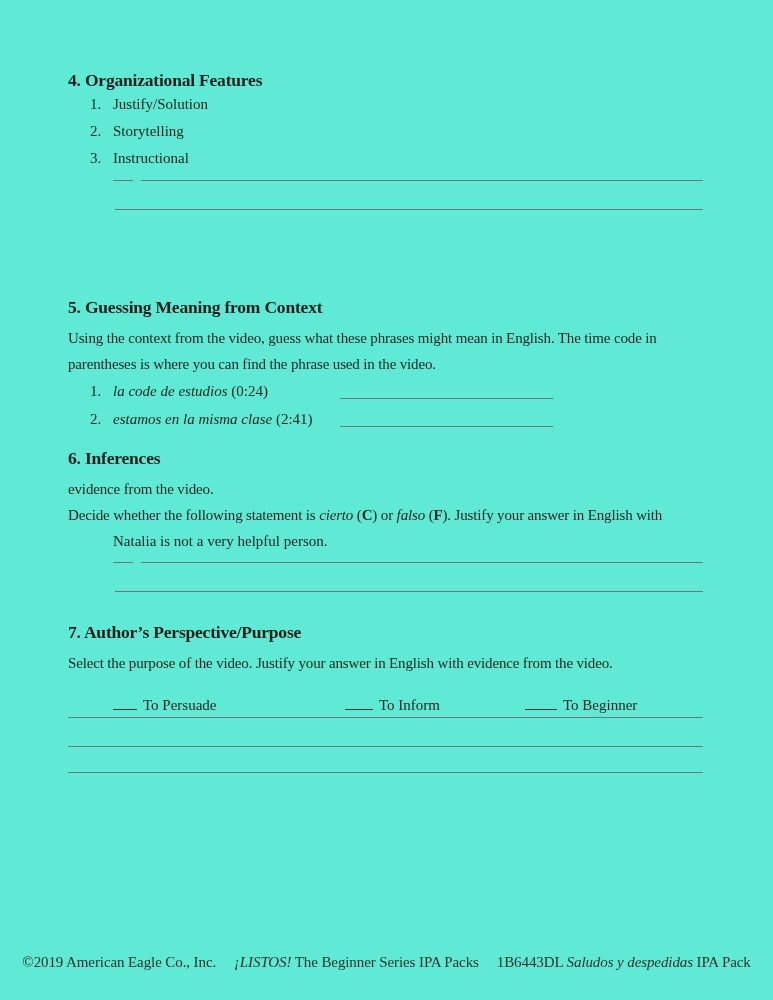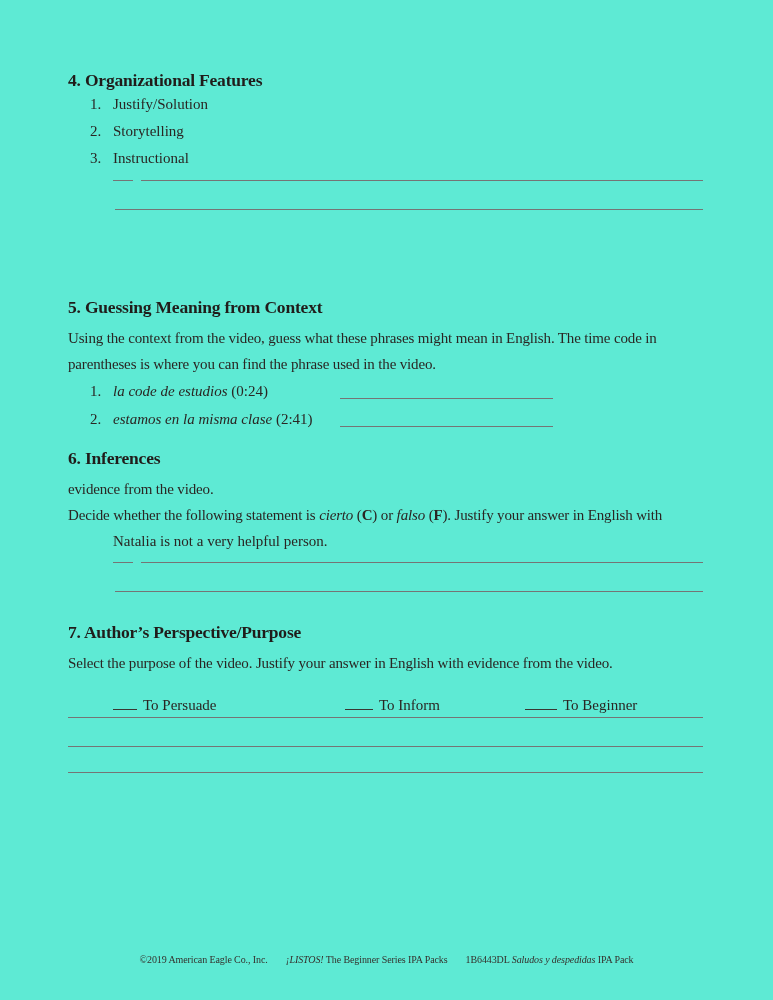--- a/index.html
+++ b/index.html
@@ -49,21 +49,21 @@
   .choice-blank { display:inline-block; vertical-align:baseline; border-bottom:1.5px solid #3a3632; margin-right:6px; }
   .cb0 { width:24px; } .cb1 { width:28px; } .cb2 { width:32px; }
 
   .fl1 { height:15px; border-bottom:1.5px solid #757575; }
   .fl2 { height:28px; border-bottom:1.5px solid #757575; }
   .fl3 { height:25px; border-bottom:1.5px solid #757575; }
 
   .footer {
     position:absolute; top:954px; left:0; width:100%;
     display:flex; justify-content:center; gap:18px;
-    font-size:10px; color:#35312d; letter-spacing:-0.1px;
+    font-size:15px; color:#35312d; letter-spacing:-0.1px;
   }
   .footer em { font-style:italic; }
 </style>
 </head>
 <body>
 
 <div class="page">
 
   <section class="sec" id="sec4">
     <h2 class="sec-heading">4. Organizational Features</h2>

